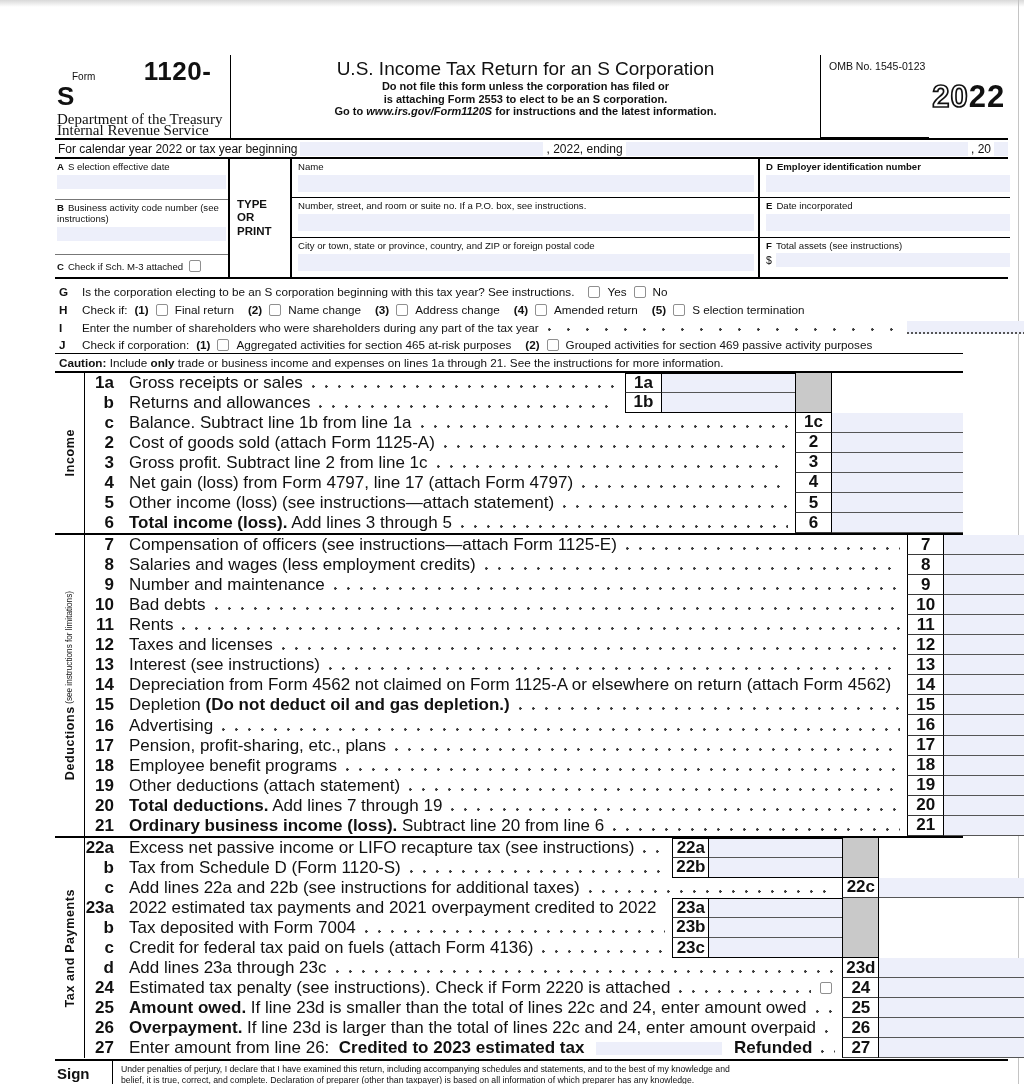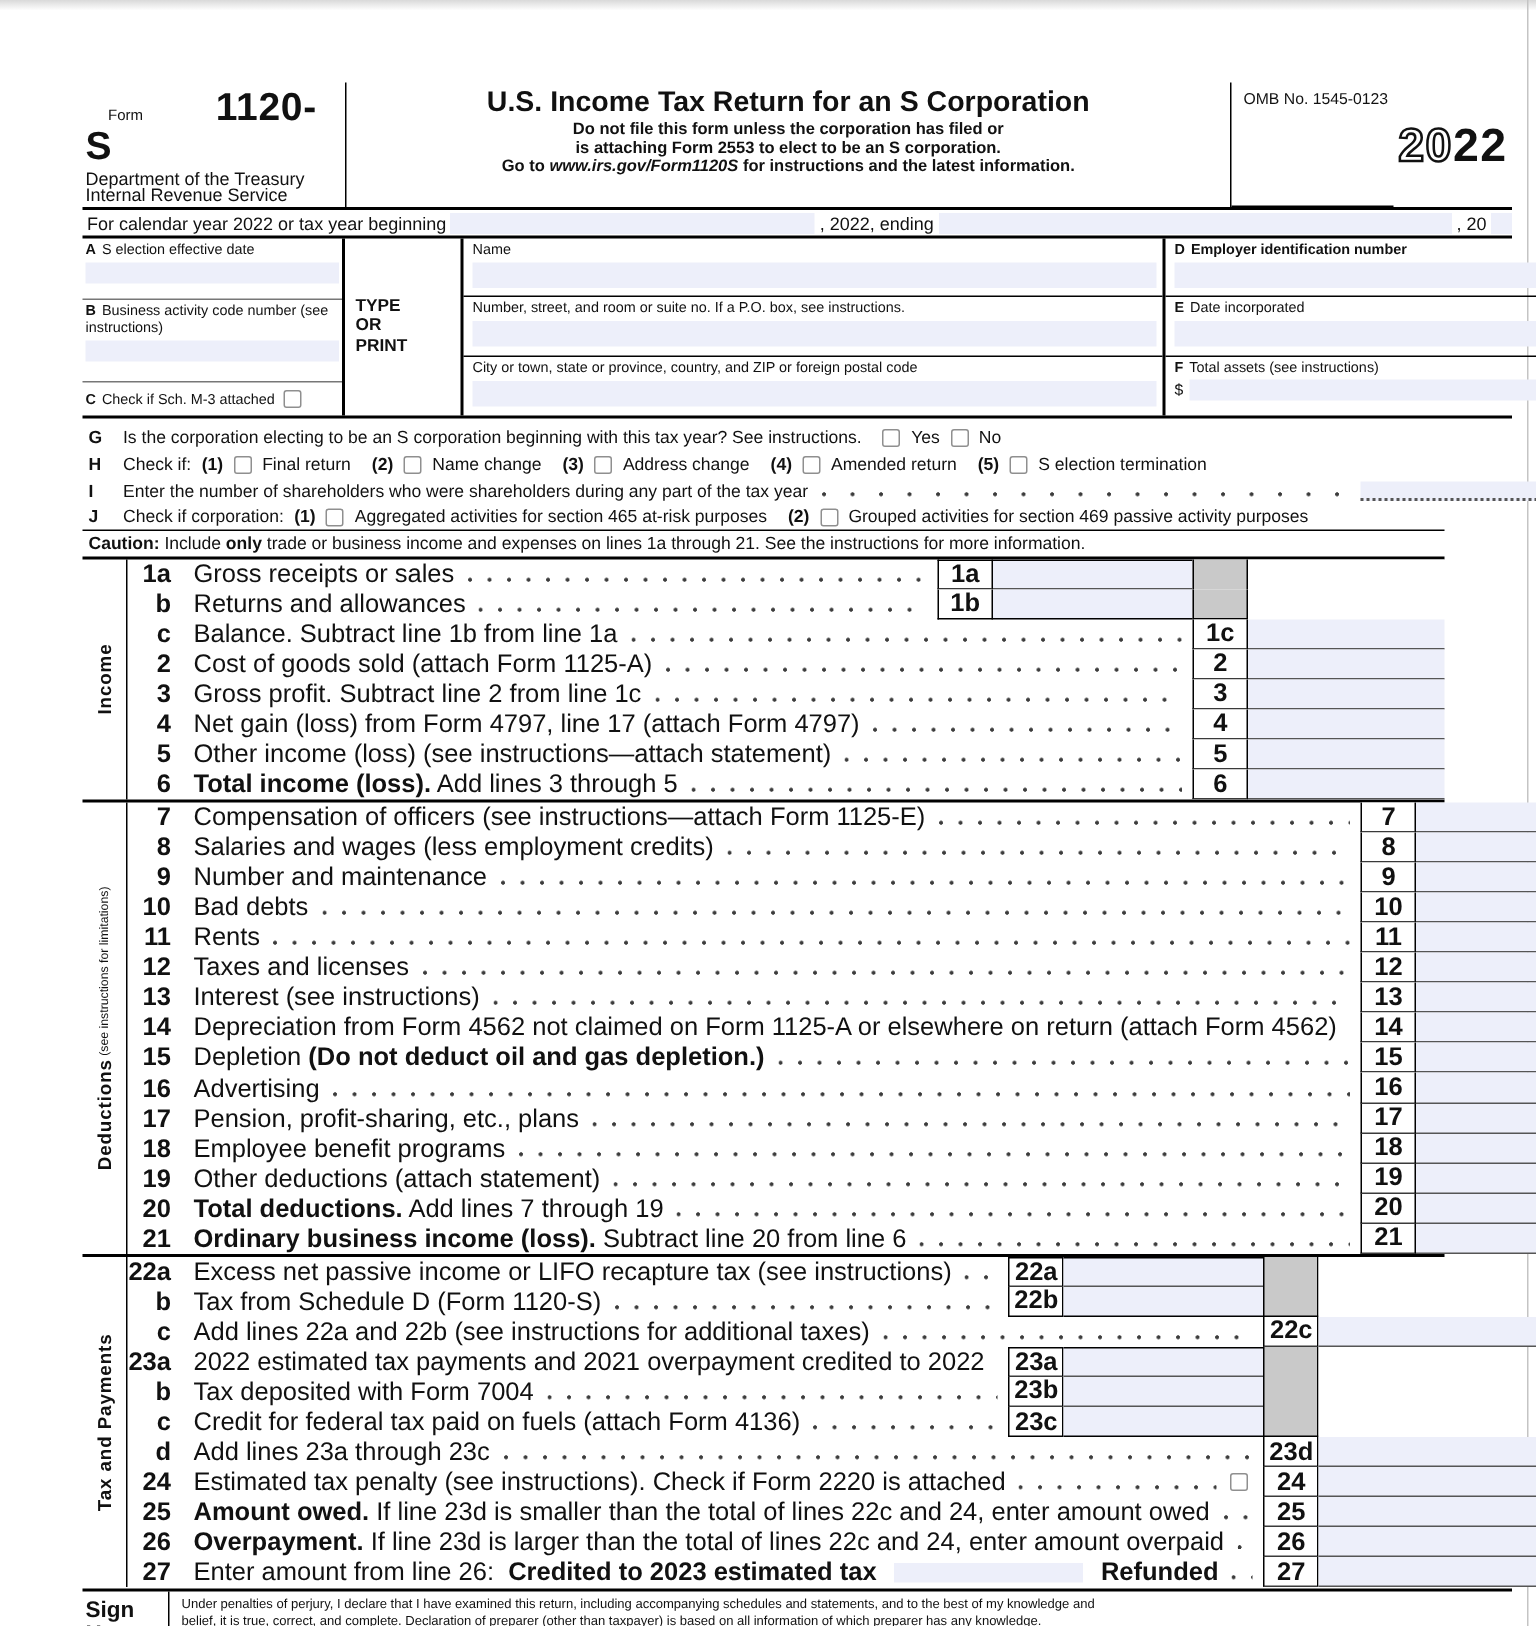--- a/index.html
+++ b/index.html
@@ -9,23 +9,23 @@
   .page-top-shadow{position:absolute;left:0;top:0;width:1024px;height:7px;
     background:linear-gradient(#d9d9d9,#ffffff);}
   .page-right-edge{position:absolute;top:0;left:1018px;width:1px;height:1084px;background:#c4c4c4;}
   .sheet{position:absolute;left:55px;top:55px;width:953px;}
 
   
   .hdr{display:flex;border-bottom:2.4px solid var(--ink);height:85px;}
   .hdr-left{width:175px;flex:none;padding:4px 2px 2px 2px;display:flex;flex-direction:column;justify-content:space-between;}
   .form-word{font-size:10px;padding-left:15px;}
   .form-number{font-size:26px;font-weight:bold;letter-spacing:.5px;line-height:24px;margin-left:44px;}
-  .dept{font-size:12px;line-height:11px;}
+  .dept{font-size:15px;line-height:11px;font-family:Liberation Serif, serif;}
   .hdr-center{flex:1;border-left:1.3px solid var(--ink);border-right:1.3px solid var(--ink);text-align:center;padding-top:3px;}
-  .main-title{font-size:19px;font-weight:bold;line-height:22px;}
+  .main-title{font-size:19px;font-weight:normal;line-height:22px;}
   .warn{font-size:11px;font-weight:bold;line-height:12.5px;}
   .goto{font-size:11px;font-weight:bold;line-height:13px;}
   .goto .lk{font-style:italic;}
   .hdr-right{width:187px;flex:none;display:flex;flex-direction:row;}
   .omb{font-size:10.5px;padding:5px 4px 4px 8px;border-bottom:1.3px solid var(--ink);}
   .yearbox{flex:1;display:flex;align-items:center;justify-content:center;font-size:31px;letter-spacing:1px;}
   .y20{color:#fff;-webkit-text-stroke:1.7px #111;font-weight:bold;}
   .y22{font-weight:bold;}
 
   
@@ -37,21 +37,21 @@
   .cal-f3{flex:0 0 14px;height:14px;}
 
   
   .ent{display:flex;border-bottom:2.2px solid var(--ink);height:120px;font-size:9.6px;}
   .ent .ltr{font-weight:bold;margin-right:4px;}
   .ent-c1{width:173px;flex:none;display:flex;flex-direction:column;}
   .ent-a{height:42px;border-bottom:1px solid #777;padding:2px 2px 0 2px;}
   .ent-b{height:56px;border-bottom:1px solid #777;padding:2px 2px 0 2px;}
   .ent-c{height:22px;display:flex;align-items:center;padding:0 2px;}
   .ent-c1 .f{height:14px;margin-top:3px;}
-  .typebox{width:81px;flex:none;border-left:2.2px solid var(--ink);border-right:2.2px solid var(--ink);
+  .typebox{width:64px;flex:none;border-left:2.2px solid var(--ink);border-right:2.2px solid var(--ink);
     display:flex;flex-direction:column;justify-content:center;padding-left:7px;font-weight:bold;font-size:11.5px;line-height:13.5px;}
   .ent-c3{width:468px;flex:none;border-right:2.2px solid var(--ink);display:flex;flex-direction:column;}
   .ent-c3 .r{height:40px;padding:2px 4px 0 6px;border-bottom:1px solid var(--ink);}
   .ent-c3 .r:last-child{border-bottom:none;}
   .ent-c3 .f,.ent-c4 .f{height:17px;margin-top:3px;}
   .ent-c4{width:250px;flex:none;display:flex;flex-direction:column;}
   .ent-c4 .r{height:40px;padding:2px 0 0 6px;border-bottom:1px solid var(--ink);}
   .ent-c4 .r:last-child{border-bottom:none;}
   .money{display:flex;align-items:center;margin-top:2px;}
   .money .ds{font-size:10.5px;margin-right:4px;}

